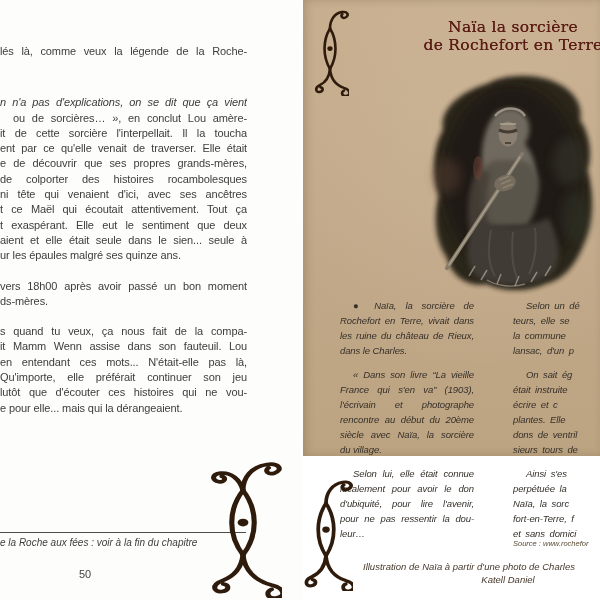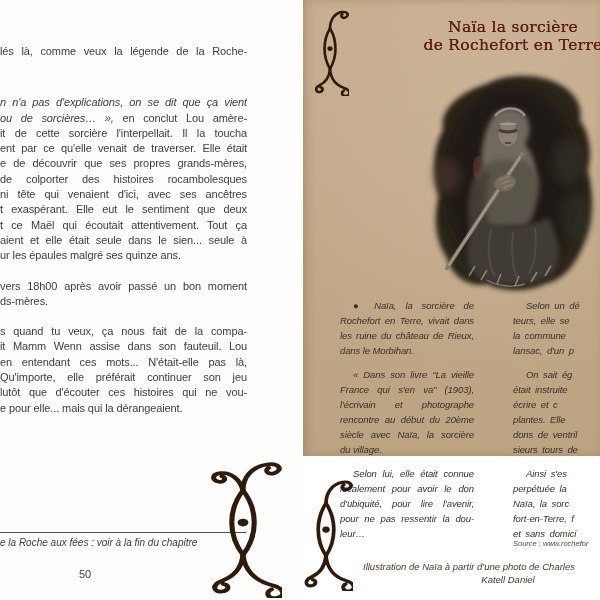--- a/index.html
+++ b/index.html
@@ -53,28 +53,28 @@
 
 <div id="screen">
 
   <div id="left-page">
     <div id="lp-text">
         <div class="par">
           <div class="tline">lés là, comme veux la légende de la Roche-</div>
         </div>
         <div class="par">
           <div class="tline italic">n n'a pas d'explications, on se dit que ça vient</div>
-          <div class="tline"><span style="font-style: italic;">ou de sorcières… », </span><span>en conclut Lou amère-</span></div>
+          <div class="tline"><span style=" margin-left: 13px;">ou de sorcières… », </span><span>en conclut Lou amère-</span></div>
           <div class="tline">it de cette sorcière l'interpellait. Il la toucha</div>
           <div class="tline">ent par ce qu'elle venait de traverser. Elle était</div>
           <div class="tline">e de découvrir que ses propres grands-mères,</div>
           <div class="tline">de colporter des histoires rocambolesques</div>
           <div class="tline">ni tête qui venaient d'ici, avec ses ancêtres</div>
+          <div class="tline">t ce Maël qui écoutait attentivement. Tout ça</div>
           <div class="tline">t exaspérant. Elle eut le sentiment que deux</div>
-          <div class="tline">t ce Maël qui écoutait attentivement. Tout ça</div>
           <div class="tline">aient et elle était seule dans le sien... seule à</div>
           <div class="tline lastline">ur les épaules malgré ses quinze ans.</div>
         </div>
         <div class="par">
           <div class="tline">vers 18h00 après avoir passé un bon moment</div>
           <div class="tline lastline">ds-mères.</div>
         </div>
         <div class="par">
           <div class="tline">s quand tu veux, ça nous fait de la compa-</div>
           <div class="tline">it Mamm Wenn assise dans son fauteuil. Lou</div>
@@ -163,21 +163,21 @@
         <path d="M52,206 L58,196 M64,210 L70,200 M80,214 L84,204 M98,216 L102,206 M114,212 L120,202 M128,206 L134,196" stroke="#cfc6b4" stroke-width="1.5" opacity="0.55"></path>
         <path d="M70,210 C80,216 96,218 108,214" stroke="#c4bba9" stroke-width="1.4" fill="none" opacity="0.5"></path>
       </svg>
     </div>
 
     <div id="rp-col-left" class="rp-col">
         <div class="par">
           <div class="tline ind">●  Naïa, la sorcière de</div>
           <div class="tline">Rochefort en Terre, vivait dans</div>
           <div class="tline">les ruine du château de Rieux,</div>
-          <div class="tline lastline">dans le Morbihan.</div>
+          <div class="tline lastline">dans le Charles.</div>
         </div>
         <div class="par">
           <div class="tline ind">« Dans son livre “La vieille</div>
           <div class="tline">France qui s'en va” (1903),</div>
           <div class="tline">l'écrivain et photographe</div>
           <div class="tline">rencontre au début du 20ème</div>
           <div class="tline">siècle avec Naïa, la sorcière</div>
           <div class="tline lastline">du village.</div>
         </div>
         <div class="par">

